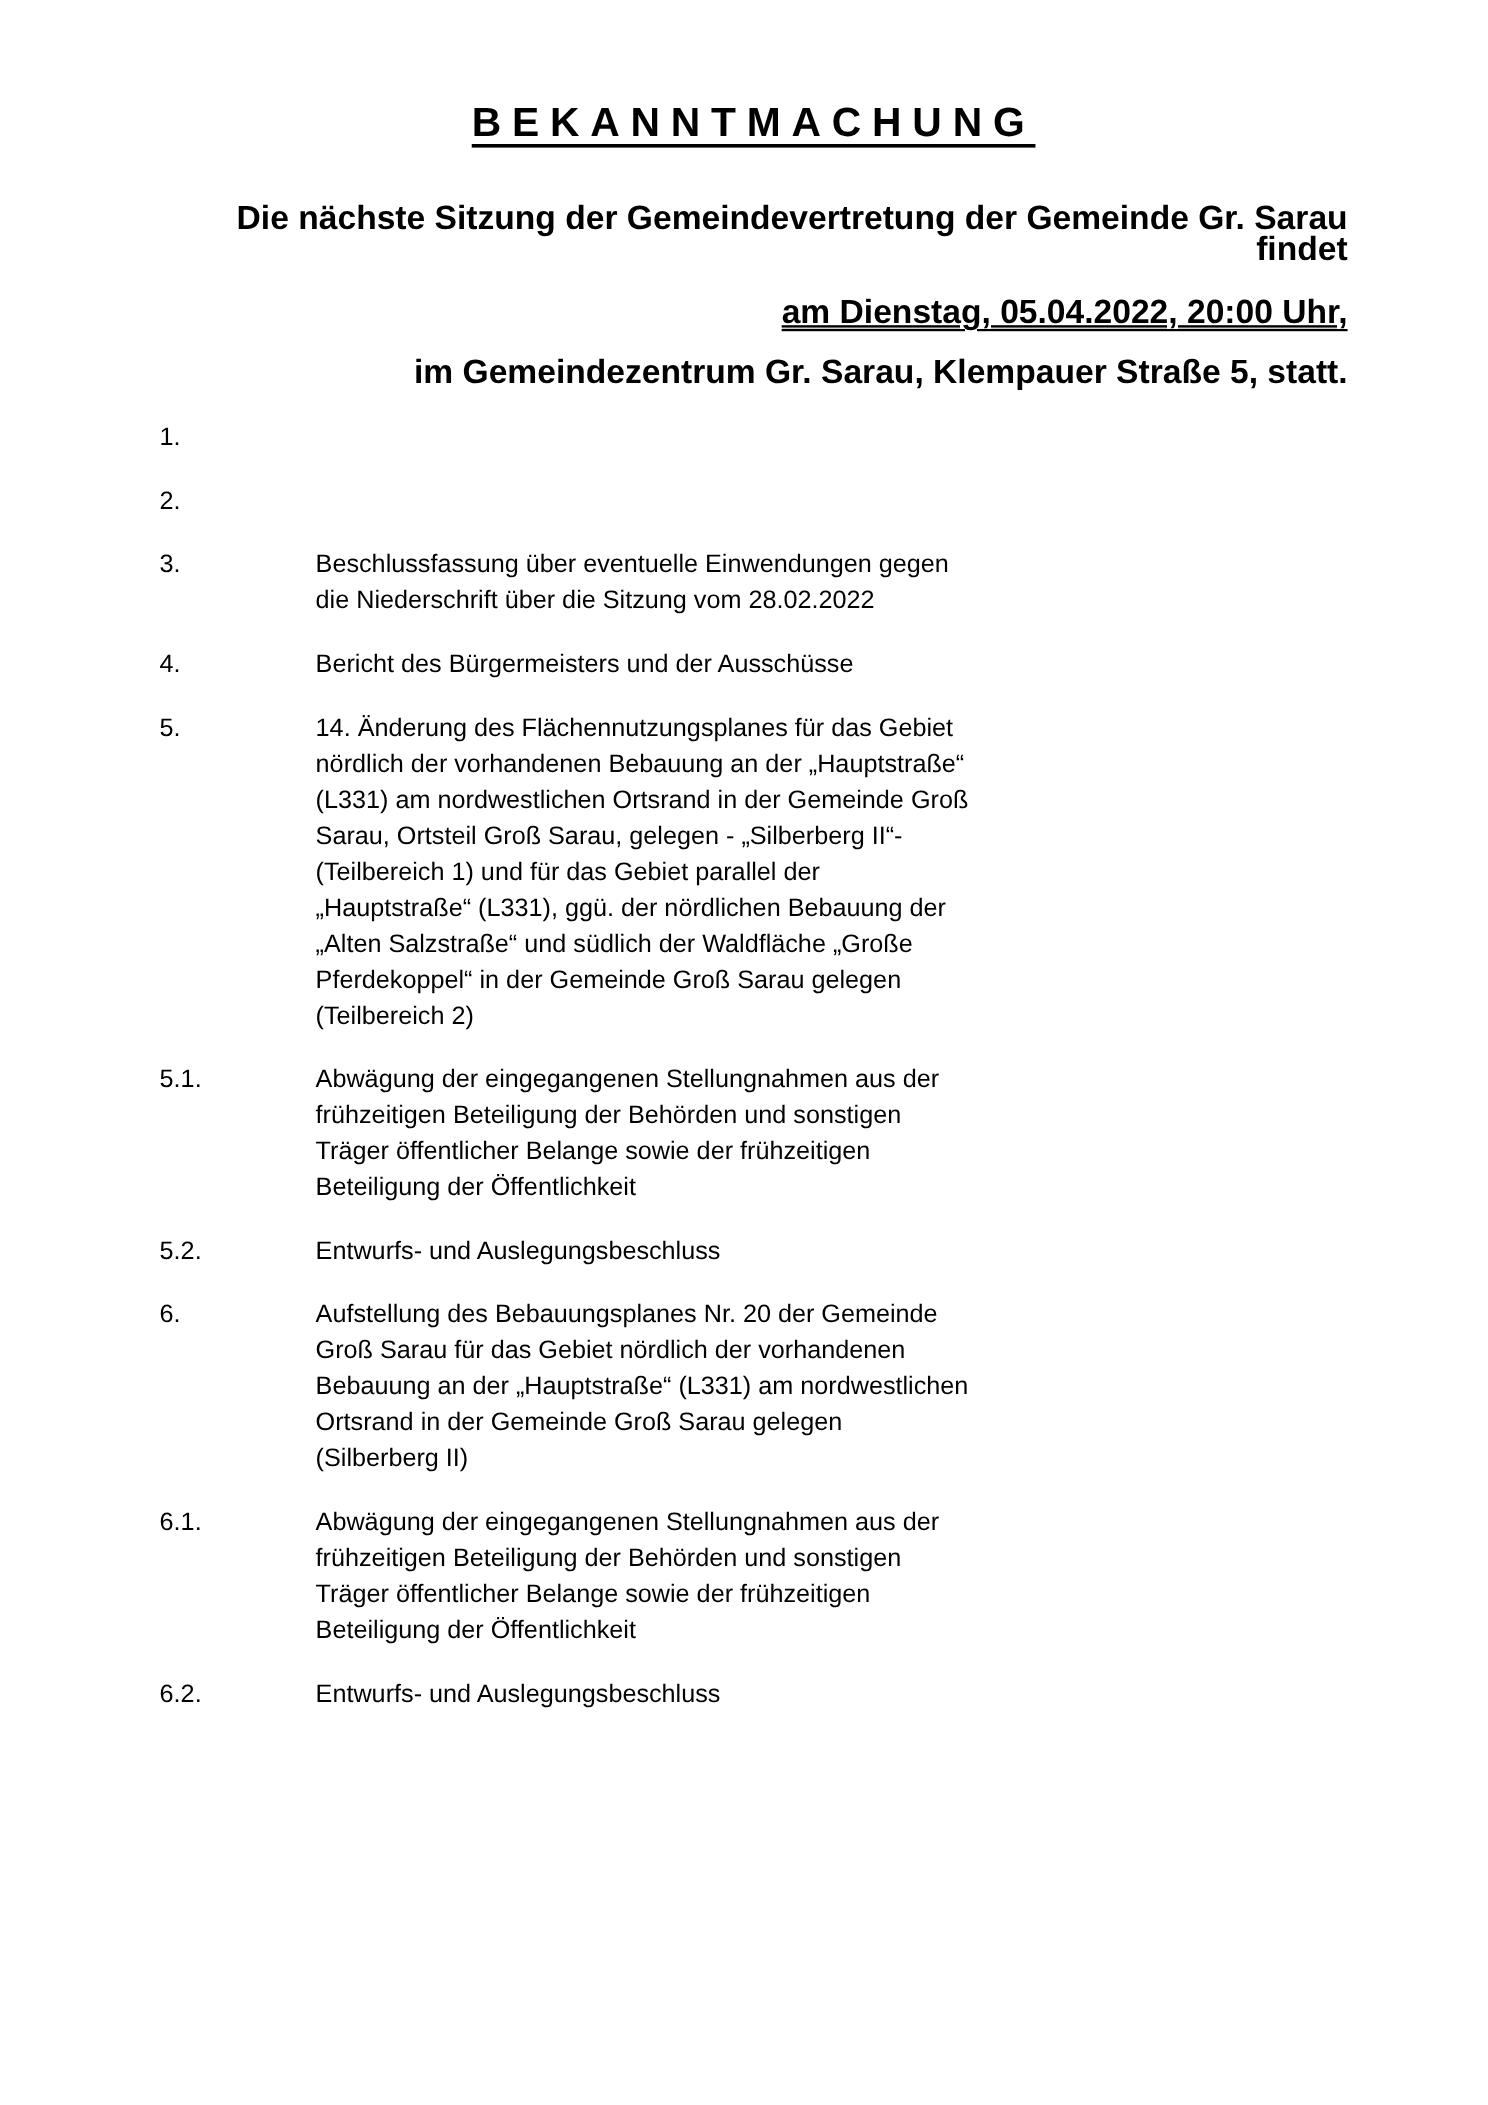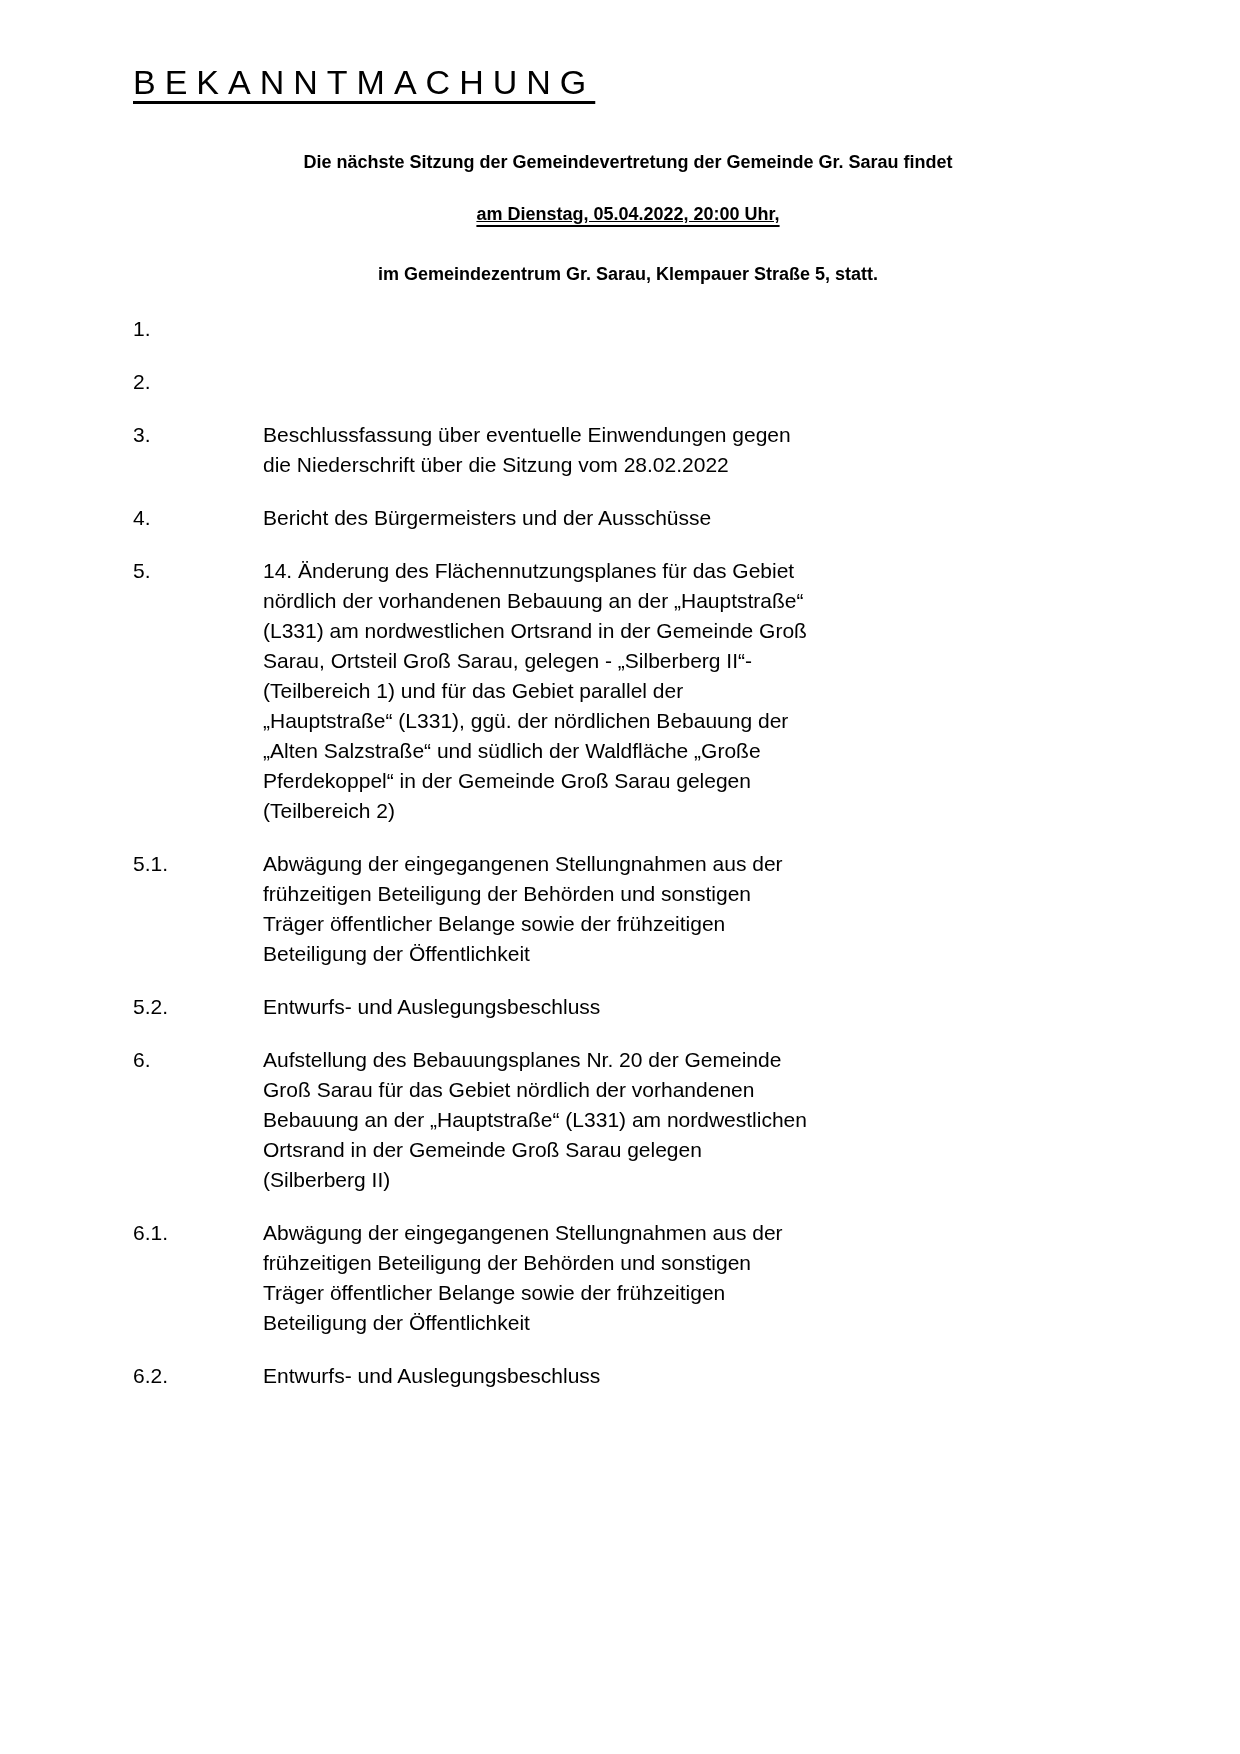--- a/index.html
+++ b/index.html
@@ -15,41 +15,41 @@
     -webkit-font-smoothing: antialiased;
   }
   .doc {
     box-sizing: border-box;
     width: 1240px;
     height: 1754px;
     padding: 0 117px 0 133px;
     overflow: hidden;
   }
   .title {
-    margin-top: 62px;
-    text-align: left;
+    margin-top: 82px;
+    text-align: center;
     font-size: 34px;
-    font-weight: 400;
+    font-weight: 700;
     line-height: 40px;
     letter-spacing: 9px;
   }
   .title .title-text {
     text-decoration: underline;
     text-decoration-thickness: 3px;
     text-underline-offset: 7px;
   }
   .intro-line {
-    text-align: center;
-    font-size: 18px;
+    text-align: right;
+    font-size: 28px;
     font-weight: 700;
     line-height: 26px;
   }
   .intro-line.first  { margin-top: 47px; }
   .intro-line.second { margin-top: 26px; text-decoration: underline; }
-  .intro-line.third  { margin-top: 34px; }
+  .intro-line.third  { margin-top: 24px; }
   .intro-line.underlined .intro-text {
     text-decoration: underline;
     text-decoration-thickness: 2px;
     text-underline-offset: 5px;
   }
   .agenda-heading {
     margin-top: 57px;
     font-size: 22px;
     font-weight: 700;
     line-height: 30px;

